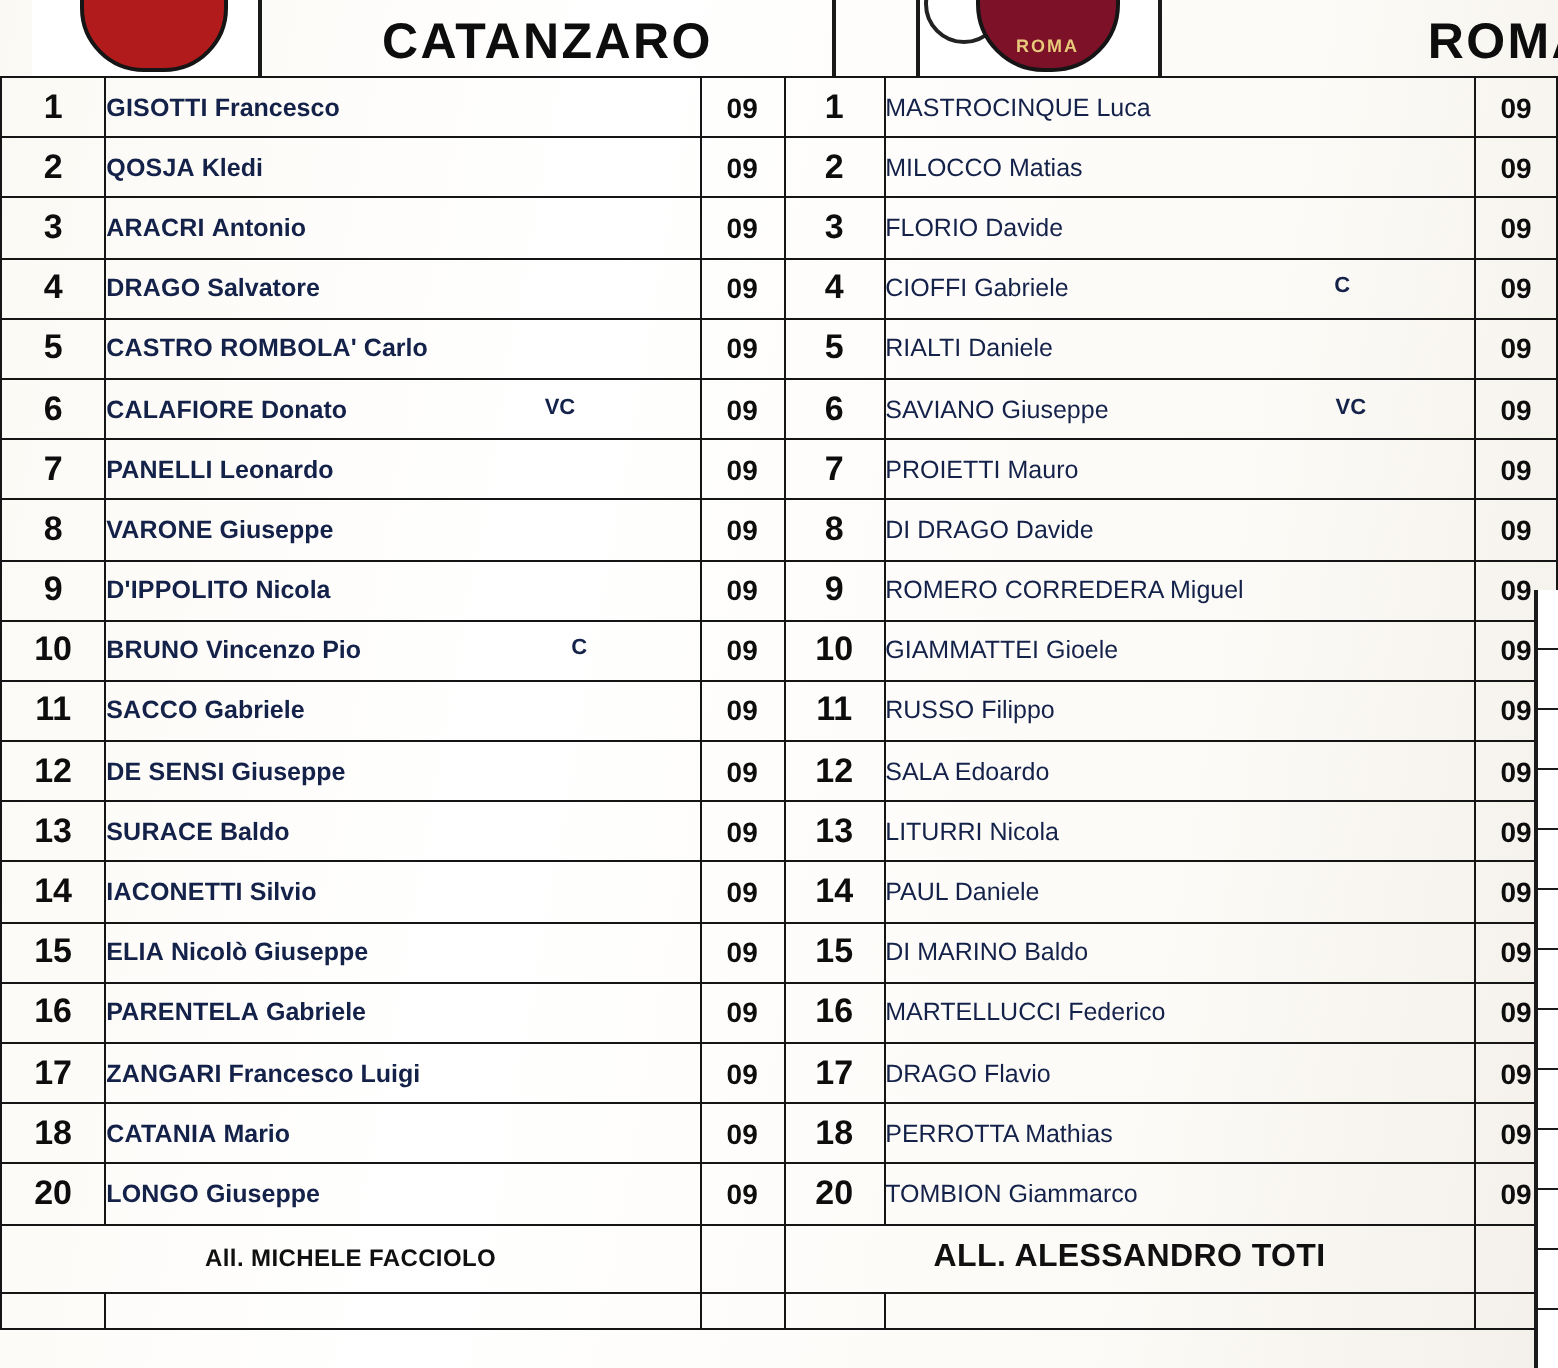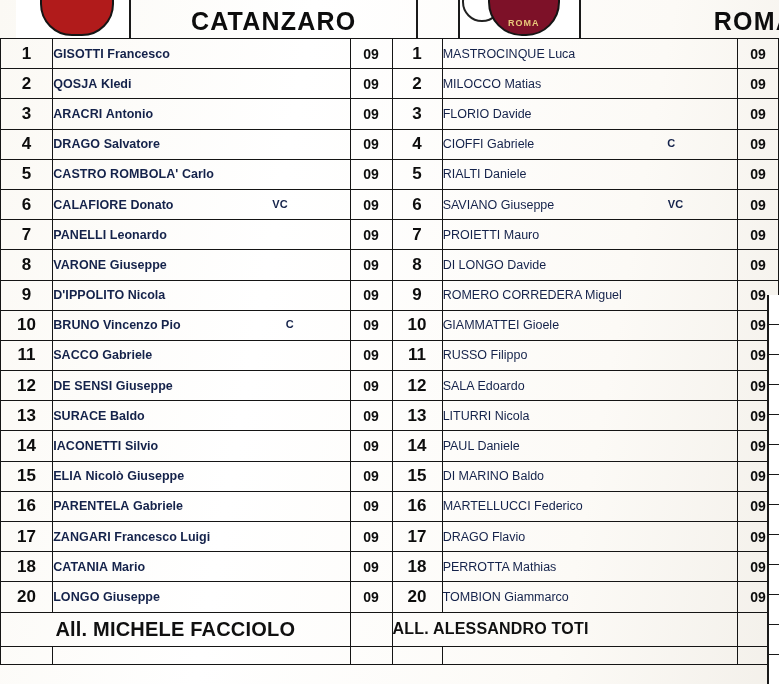--- a/index.html
+++ b/index.html
@@ -196,31 +196,32 @@
   }
   .nine-r {
     width: 39px;
     text-align: center;
     font-size: 14px;
     font-weight: bold;
     color: #0d0d0d;
   }
   .coach-cz {
     text-align: center;
-    font-size: 20px;
+    font-size: 12px;
     font-weight: bold;
     color: #101010;
     letter-spacing: .2px;
   }
   .coach-rm {
     padding-left: 10px;
     font-size: 16px;
     font-weight: bold;
     color: #101010;
     letter-spacing: .2px;
+    text-align: center;
   }
   .blank {
     background: transparent;
   }
   tr.coach-row td { height: 33px; }
   tr.last-row td { height: 17px; }
 
   
   .side-strip {
     position: absolute;
@@ -315,21 +316,21 @@
         <td class="nine">09</td>
         <td class="num-r">7</td>
         <td class="playerR"><span class="sur">PROIETTI</span> <span class="given">Mauro</span><span class="badge badge-rm-c"></span></td>
         <td class="nine-r">09</td>
       </tr>
       <tr>
         <td class="num">8</td>
         <td class="player"><span class="sur">VARONE</span> <span class="given">Giuseppe</span><span class="badge badge-cz-vc"></span></td>
         <td class="nine">09</td>
         <td class="num-r">8</td>
-        <td class="playerR"><span class="sur">DI LONGO</span> <span class="given">Davide</span><span class="badge badge-rm-c"></span></td>
+        <td class="playerR"><span class="sur">DI DRAGO</span> <span class="given">Davide</span><span class="badge badge-rm-c"></span></td>
         <td class="nine-r">09</td>
       </tr>
       <tr>
         <td class="num">9</td>
         <td class="player"><span class="sur">D'IPPOLITO</span> <span class="given">Nicola</span><span class="badge badge-cz-vc"></span></td>
         <td class="nine">09</td>
         <td class="num-r">9</td>
         <td class="playerR"><span class="sur">ROMERO CORREDERA</span> <span class="given">Miguel</span><span class="badge badge-rm-c"></span></td>
         <td class="nine-r">09</td>
       </tr>

